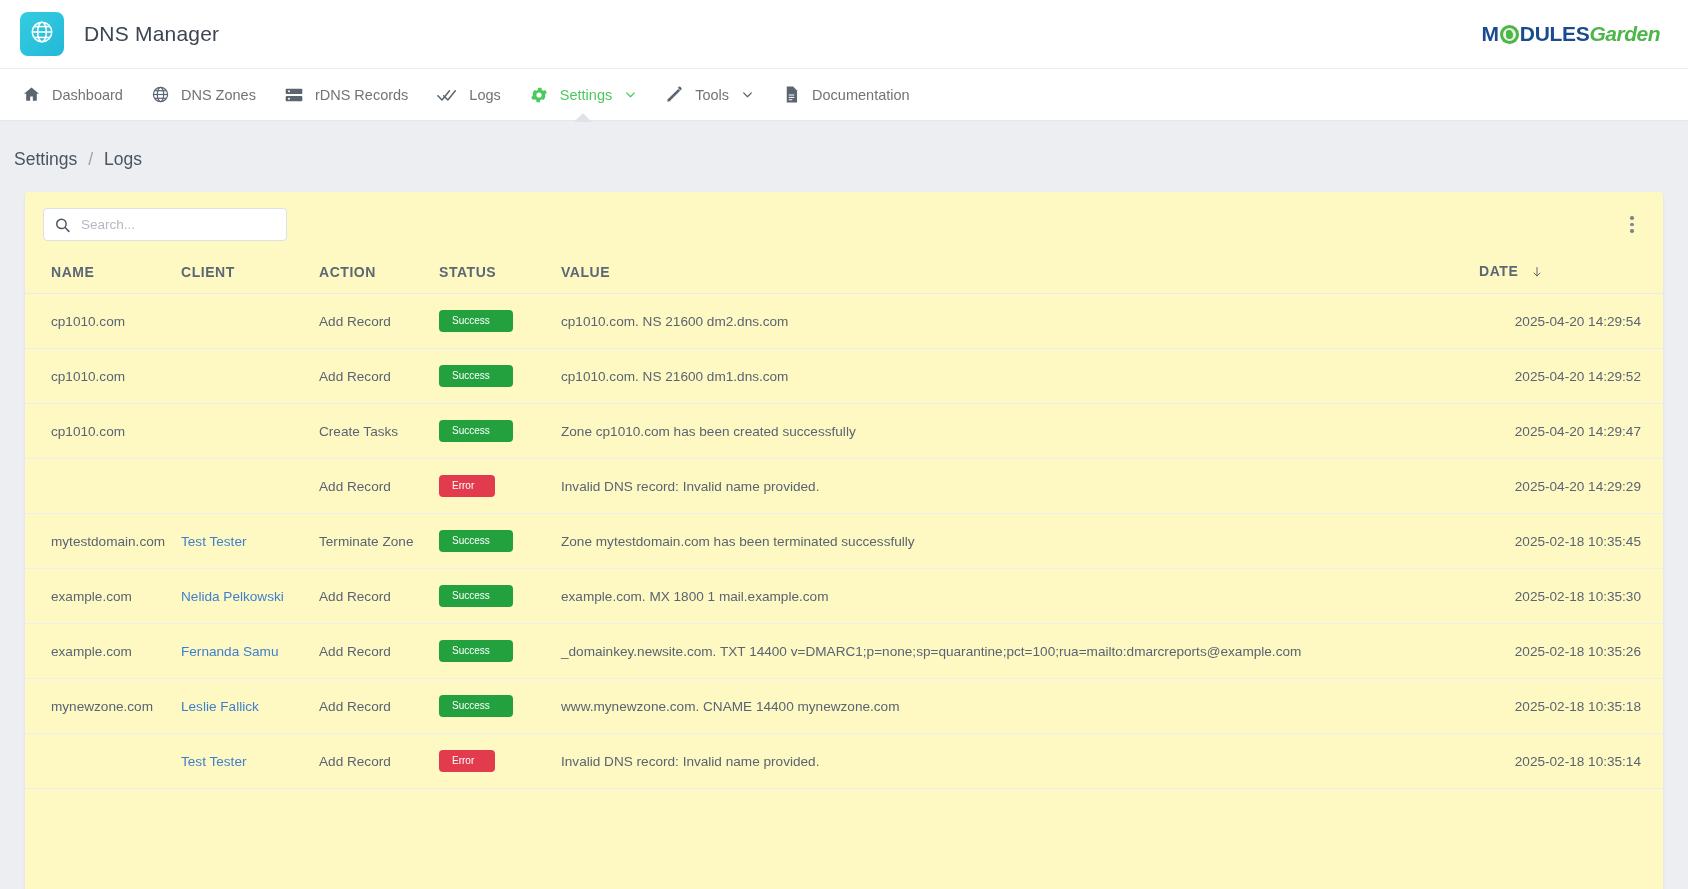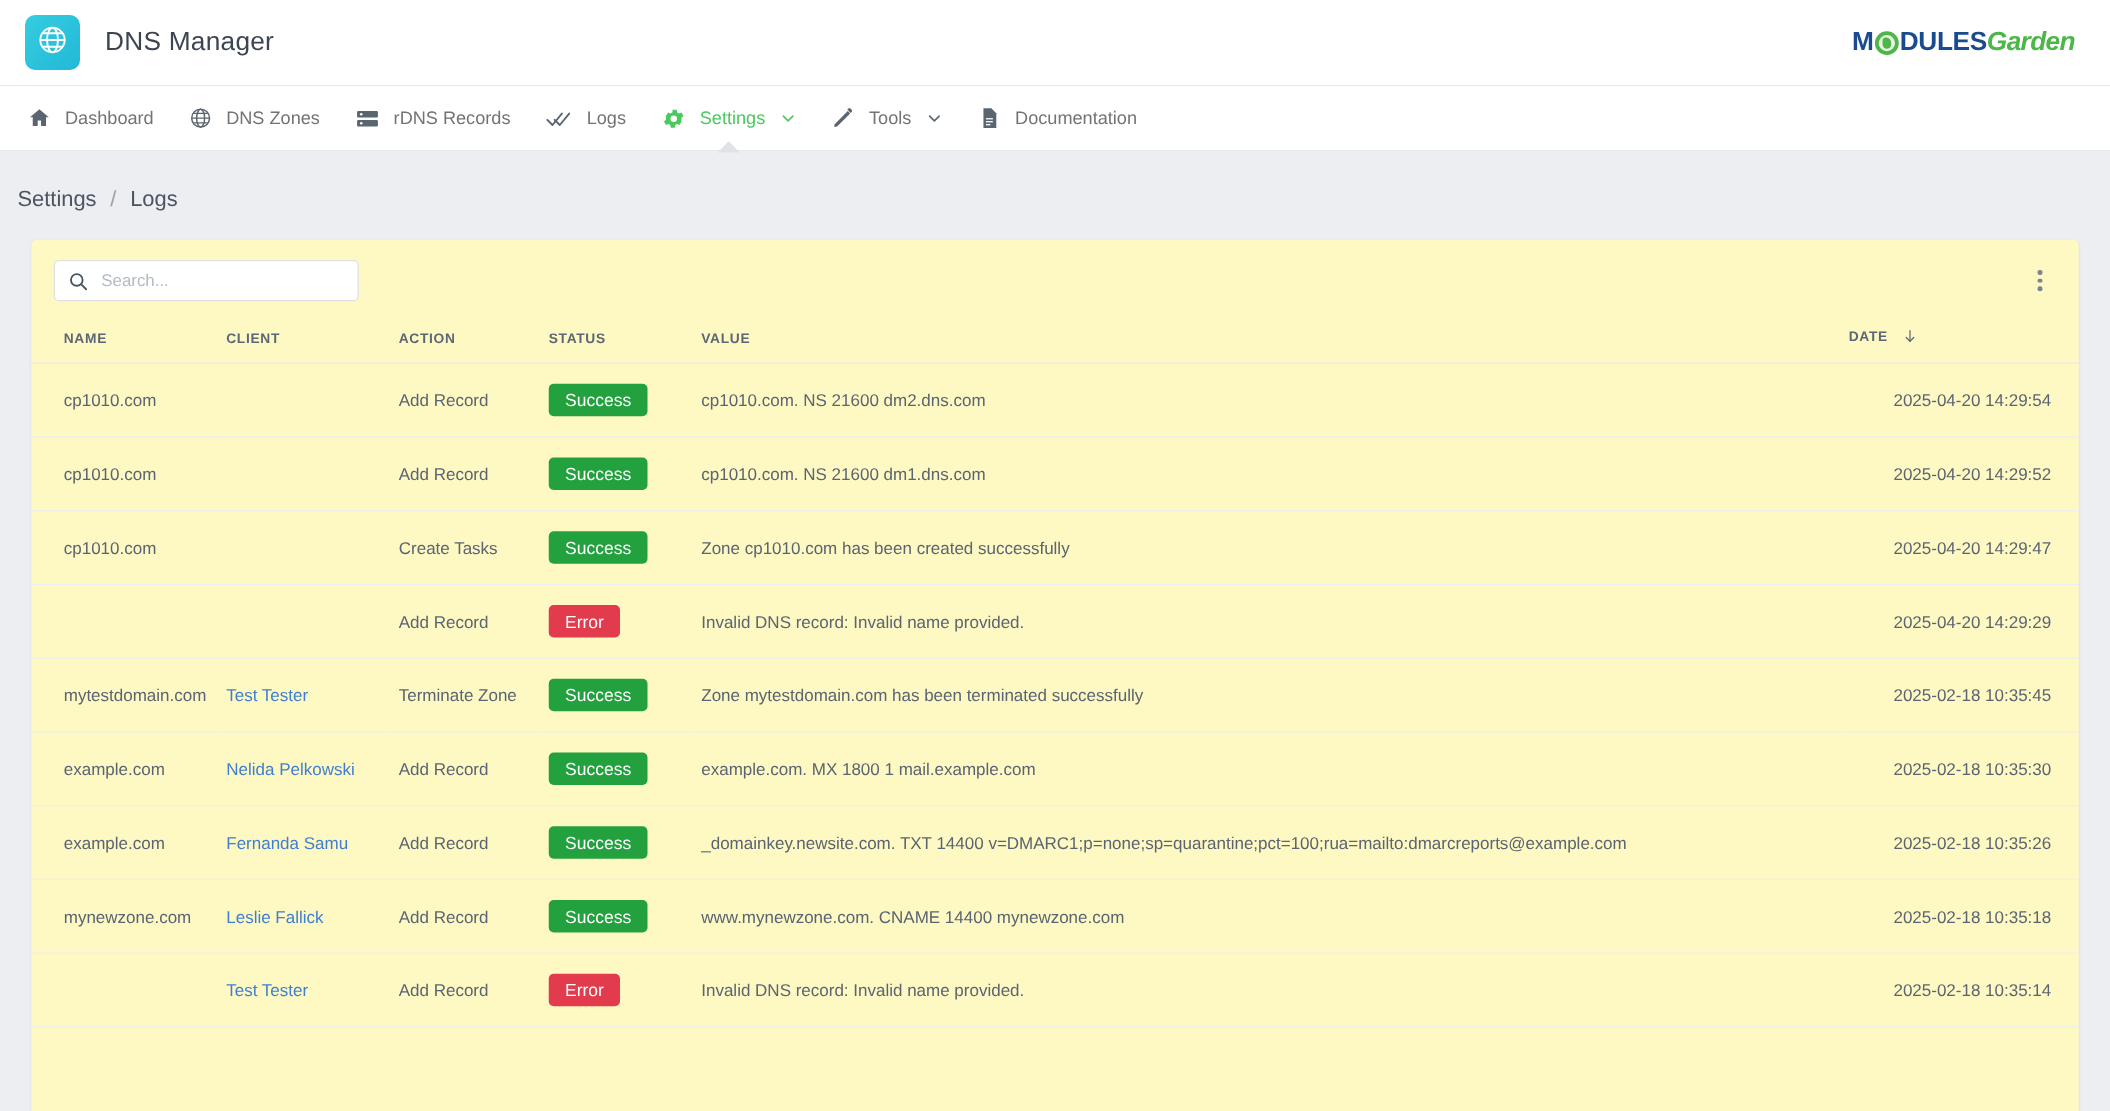--- a/index.html
+++ b/index.html
@@ -140,21 +140,21 @@
     display: flex; flex-direction: column;
     align-items: center; justify-content: center;
     gap: 3px; cursor: pointer;
   }
   .kebab i { width: 3.5px; height: 3.5px; border-radius: 50%; background: #7a8491; display:block;}
 
   
   table.logs { width: 100%; border-collapse: collapse; table-layout: fixed; }
   table.logs th {
     text-align: left;
-    font-size: 11px;
+    font-size: 14px;
     font-weight: 700;
     letter-spacing: .55px;
     color: #5c6775;
     padding: 10px 6px 12px 6px;
     border-bottom: 1px solid #e8eaed;
   }
   table.logs td {
     font-size: 13.6px;
     color: #5a6472;
     padding: 16px 6px;
@@ -167,25 +167,24 @@
   .col-action { width: 120px; }
   .col-status { width: 122px; }
   .col-value  { width: auto; }
   .col-date   { width: 190px; text-align: right; padding-right: 22px !important; }
   th.col-date { text-align: right; }
   .sort-arrow { display: inline-block; margin-left: 8px; vertical-align: -2px; }
   .client-link { color: #3f7fd0; cursor: pointer; }
   .badge {
     display: inline-block;
     min-width: 74px;
-    text-align: center;
     padding: 6px 13px;
     border-radius: 4px;
     color: #fff;
-    font-size: 14px;
+    font-size: 10px;
     line-height: 1;
   }
   .badge.success { background: #23a13e; }
   .badge.error   { background: #e23b4d; min-width: 56px; }
 
   
   .pager {
     position: absolute;
     left: 0; right: 0; bottom: 0;
     height: 56px;

